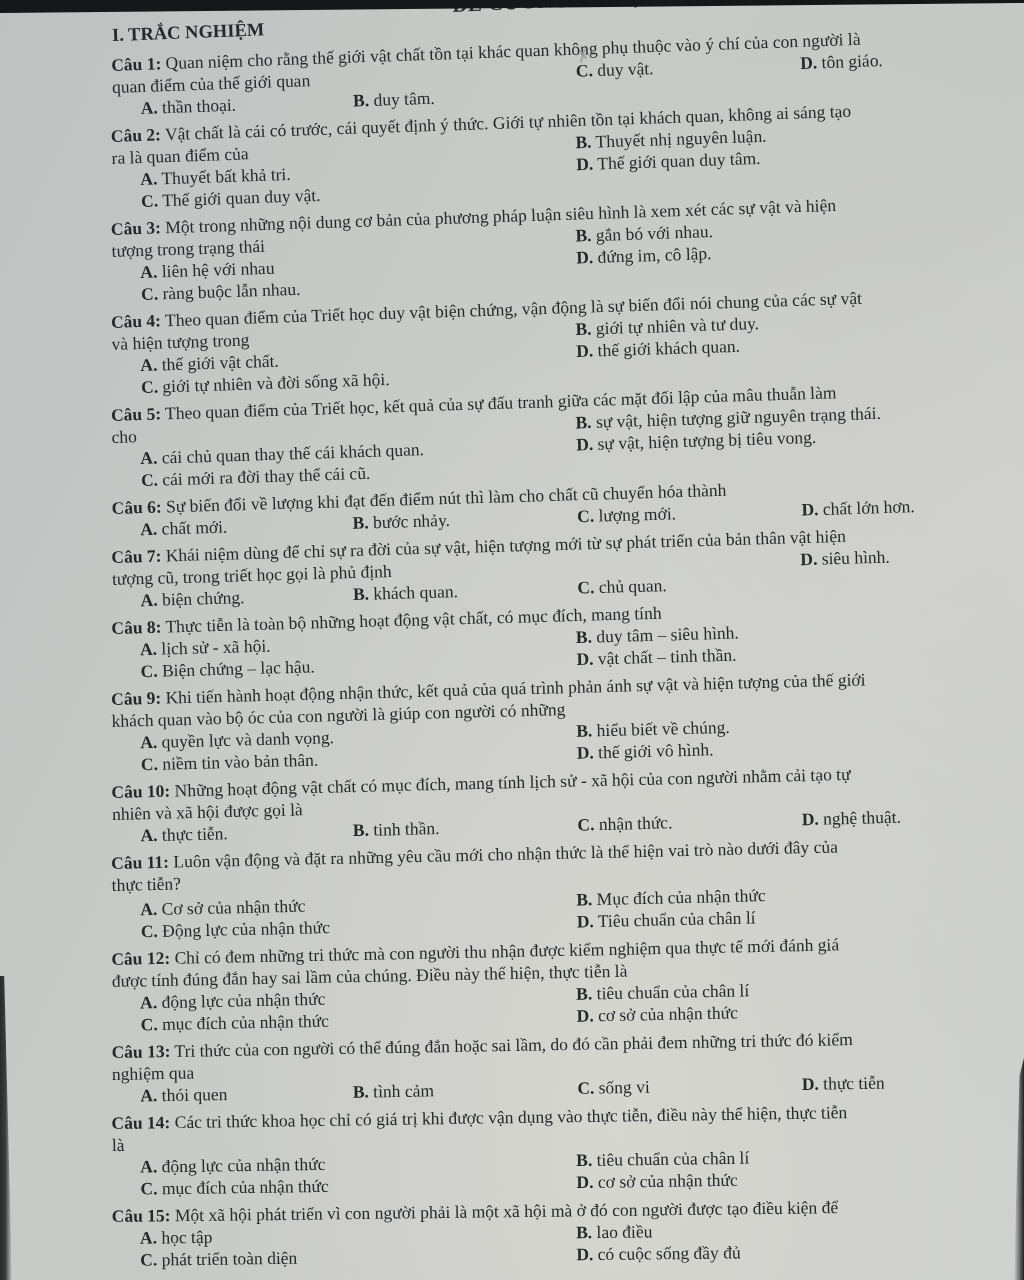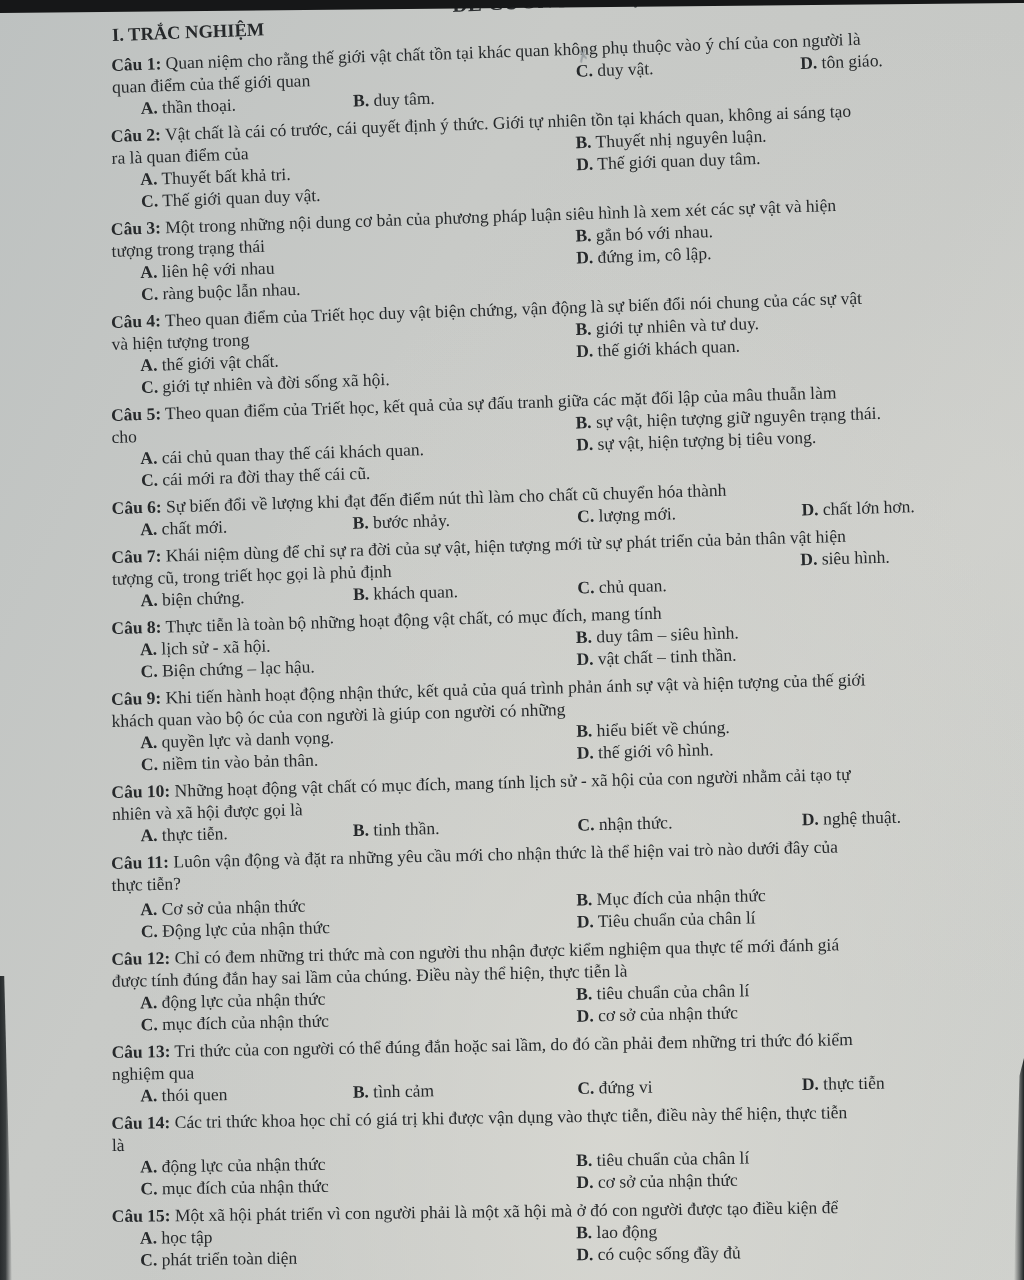--- a/index.html
+++ b/index.html
@@ -227,21 +227,21 @@
       <span class="cell"><b class="ok">D.</b> <span>cơ sở của nhận thức</span></span>
     </div>
   </div>
 
   <div class="q tilt" style="--tilt:-1.0deg">
     <div class="line"><b class="ql">Câu 13:</b> <span>Tri thức của con người có thể đúng đắn hoặc sai lầm, do đó cần phải đem những tri thức đó kiểm</span></div>
     <div class="line">nghiệm qua</div>
     <div class="r4">
       <span class="cell opt"><b class="ok">A.</b> <span>thói quen</span></span>
       <span class="cell"><b class="ok">B.</b> <span>tình cảm</span></span>
-      <span class="cell"><b class="ok">C.</b> <span>đứng vi</span></span>
+      <span class="cell"><b class="ok">C.</b> <span>sống vi</span></span>
       <span class="cell"><b class="ok">D.</b> <span>thực tiễn</span></span>
     </div>
   </div>
 
   <div class="q tilt" style="--tilt:-0.85deg">
     <div class="line"><b class="ql">Câu 14:</b> <span>Các tri thức khoa học chỉ có giá trị khi được vận dụng vào thực tiễn, điều này thể hiện, thực tiễn</span></div>
     <div class="line">là</div>
     <div class="r2">
       <span class="cell opt"><b class="ok">A.</b> <span>động lực của nhận thức</span></span>
       <span class="cell"><b class="ok">B.</b> <span>tiêu chuẩn của chân lí</span></span>
@@ -249,21 +249,21 @@
     <div class="r2">
       <span class="cell opt"><b class="ok">C.</b> <span>mục đích của nhận thức</span></span>
       <span class="cell"><b class="ok">D.</b> <span>cơ sở của nhận thức</span></span>
     </div>
   </div>
 
   <div class="q tilt" style="--tilt:-0.7deg">
     <div class="line"><b class="ql">Câu 15:</b> <span>Một xã hội phát triển vì con người phải là một xã hội mà ở đó con người được tạo điều kiện để</span></div>
     <div class="r2">
       <span class="cell opt"><b class="ok">A.</b> <span>học tập</span></span>
-      <span class="cell"><b class="ok">B.</b> <span>lao động</span></span>
+      <span class="cell"><b class="ok">B.</b> <span>lao điều</span></span>
     </div>
     <div class="r2">
       <span class="cell opt"><b class="ok">C.</b> <span>phát triển toàn diện</span></span>
       <span class="cell"><b class="ok">D.</b> <span>có cuộc sống đầy đủ</span></span>
     </div>
   </div>
 
 </div>
 
 <div class="edge-top"></div>

